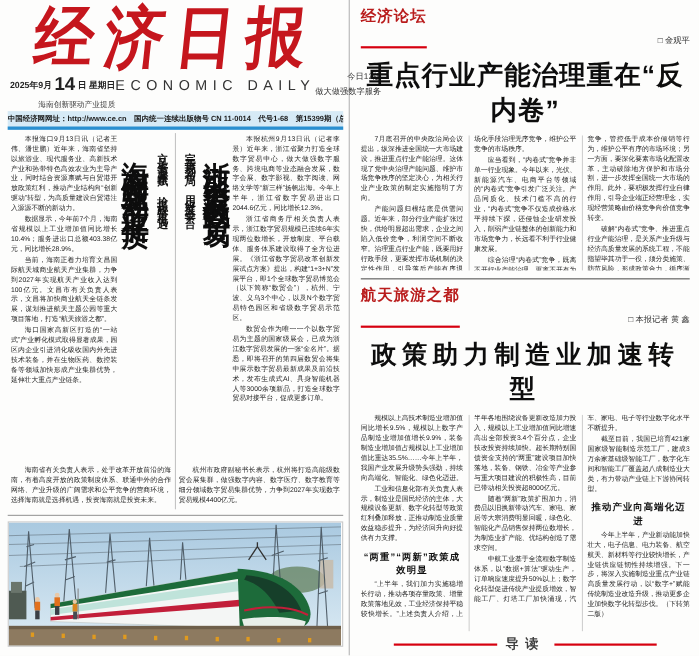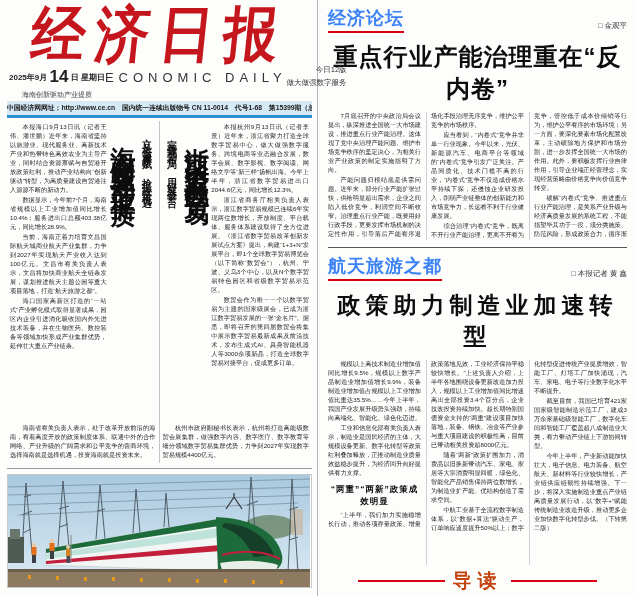--- a/index.html
+++ b/index.html
@@ -8,21 +8,21 @@
   .page { display:flex; width:635px; height:596px; background:#fdfdfc; }
   .left-half { width:318px; padding:0 5px 0 7px; border-right:1px solid #b5b5b5; display:flex; flex-direction:column; }
   .right-half { flex:1; padding:6px 8px 0 10px; display:flex; flex-direction:column; }
 
   
   .masthead { text-align:center; }
   .masthead-title { display:inline-block; color:#c5161d; font-weight:bold;
     font-family:"DejaVu Serif","Liberation Serif",serif; font-size:54px; line-height:1.08;
     letter-spacing:10px; transform:skewX(-6deg) scaleY(1.12); padding-top:4px; white-space:nowrap; }
   .date-row { display:flex; justify-content:space-between; align-items:flex-start; padding:2px 2px 1px 2px; }
-  .date-left { text-align:center; font-size:8px; line-height:1.5; white-space:nowrap; }
+  .date-left { text-align:right; font-size:8px; line-height:1.5; white-space:nowrap; }
   .date-main { font-weight:bold; color:#222; }
   .day-big { font-size:17px; font-weight:bold; vertical-align:-2px; letter-spacing:0; }
   .lunar { font-size:7px; color:#444; font-family:"DejaVu Serif",serif; }
   .eng-title { font-size:13px; letter-spacing:5px; font-weight:normal; color:#333; padding-top:6px; white-space:nowrap; }
   .date-right { text-align:right; font-size:7.5px; line-height:1.7; color:#333; white-space:nowrap; }
   .info-bar { background:#d6eaf6; border-bottom:3px solid #2a8fd0; font-size:6.8px; font-weight:bold;
     text-align:center; padding:2px 0 2px; color:#1a1a1a; white-space:nowrap; overflow:hidden; }
 
   
   .left-articles { display:flex; height:342px; margin-top:3px; }
@@ -37,35 +37,35 @@
     letter-spacing:4px; color:#111; padding:8px 2px 0; }
   .art-tail { font-size:6.2px; line-height:1.45; text-align:justify; color:#252525; padding-top:2px; }
 
   
   .photo-wrap { margin-top:5px; border-top:1px solid #9a9a9a; padding-top:5px; }
   .photo-frame { border:1px solid #c9c9c9; }
   .photo-frame svg { display:block; }
 
   
   .sec-header { display:flex; justify-content:space-between; align-items:flex-end; }
-  .sec-label { color:#3b82f6; font-weight:bold; font-size:18px; border-bottom:2px solid #d6000f; padding-bottom:1px; letter-spacing:1px; }
+  .sec-label { color:#b91c1c; font-weight:bold; font-size:14px; border-bottom:2px solid #d6000f; padding-bottom:18px; letter-spacing:1px; }
   .byline { font-size:7.5px; color:#333; padding-bottom:2px; }
   .big-headline { text-align:center; font-weight:900; color:#0d0d0d; }
   .forum-headline { font-size:24px; letter-spacing:1px; margin:8px 5px 7px; }
   .news-body { columns:3; column-gap:10px; column-rule:1px solid #d0d0d0; overflow:hidden;
     font-size:6.2px; line-height:1.45; text-align:justify; color:#252525; }
   .news-body p { text-indent:2em; margin-bottom:1px; }
   .news-body h4 { font-size:8.5px; text-align:center; margin:5px 0 4px; color:#0d0d0d; letter-spacing:1px; }
   .forum-body { height:152px; }
   .sec-divider { border-bottom:1px solid #555; margin:7px 0 6px; }
   .policy-headline { font-family:"DejaVu Serif","Liberation Serif",serif; font-size:23px; letter-spacing:5px; margin:9px 0 8px; }
   .policy-body { height:244px; }
   .digest { margin-top:auto; display:flex; align-items:center; gap:8px; padding:3px 30px 2px; }
   .digest .rule { flex:1; border-top:2px solid #d6000f; }
-  .digest .label { color:#c2410c; font-weight:900; font-size:19px; letter-spacing:6px; white-space:nowrap; }
+  .digest .label { color:#404040; font-weight:900; font-size:12px; letter-spacing:6px; white-space:nowrap; }
 </style>
 </head>
 <body>
 
 <div class="page">
 
   <div class="left-half">
 
     <div class="masthead">
       <div class="masthead-title">经济日报</div>
@@ -219,20 +219,21 @@
     </div>
     <h1 class="big-headline policy-headline">政策助力制造业加速转型</h1>
     <div class="news-body policy-body">
         <p>规模以上高技术制造业增加值同比增长9.5%，规模以上数字产品制造业增加值增长9.9%，装备制造业增加值占规模以上工业增加值比重达35.5%……今年上半年，我国产业发展升级势头强劲，持续向高端化、智能化、绿色化迈进。</p>
         <p>工业和信息化部有关负责人表示，制造业是国民经济的主体，大规模设备更新、数字化转型等政策红利叠加释放，正推动制造业质量效益稳步提升，为经济回升向好提供有力支撑。</p>
         <h4>“两重”“两新”政策成效明显</h4>
         <p>“上半年，我们加力实施稳增长行动，推动各项存量政策、增量政策落地见效，工业经济保持平稳较快增长。”上述负责人介绍，上半年各地围绕设备更新改造加力投入，规模以上工业增加值同比增速高出全部投资3.4个百分点，企业技改投资持续加快。超长期特别国债资金支持的“两重”建设项目加快落地，装备、钢铁、冶金等产业参与重大项目建设的积极性高，目前已带动相关投资超8000亿元。</p>
         <p>随着“两新”政策扩围加力，消费品以旧换新带动汽车、家电、家居等大宗消费明显回暖，绿色化、智能化产品销售保持两位数增长，为制造业扩产能、优结构创造了需求空间。</p>
         <p>中航工业基于全流程数字制造体系，以“数据+算法”驱动生产，订单响应速度提升50%以上；数字化转型促进传统产业提质增效，智能工厂、灯塔工厂加快涌现，汽车、家电、电子等行业数字化水平不断提升。</p>
         <p>截至目前，我国已培育421家国家级智能制造示范工厂，建成3万余家基础级智能工厂，数字化车间和智能工厂覆盖超八成制造业大类，有力带动产业链上下游协同转型。</p>
+        <h4>推动产业向高端化迈进</h4>
         <p>今年上半年，产业新动能加快壮大，电子信息、电力装备、航空航天、新材料等行业较快增长，产业链供应链韧性持续增强。下一步，将深入实施制造业重点产业链高质量发展行动，以“数字+”赋能传统制造业改造升级，推动更多企业加快数字化转型步伐。（下转第二版）</p>
       </div>
 
     <div class="digest">
       <span class="rule"></span>
       <span class="label">导读</span>
       <span class="rule"></span>
     </div>
   </div>
 </div>

